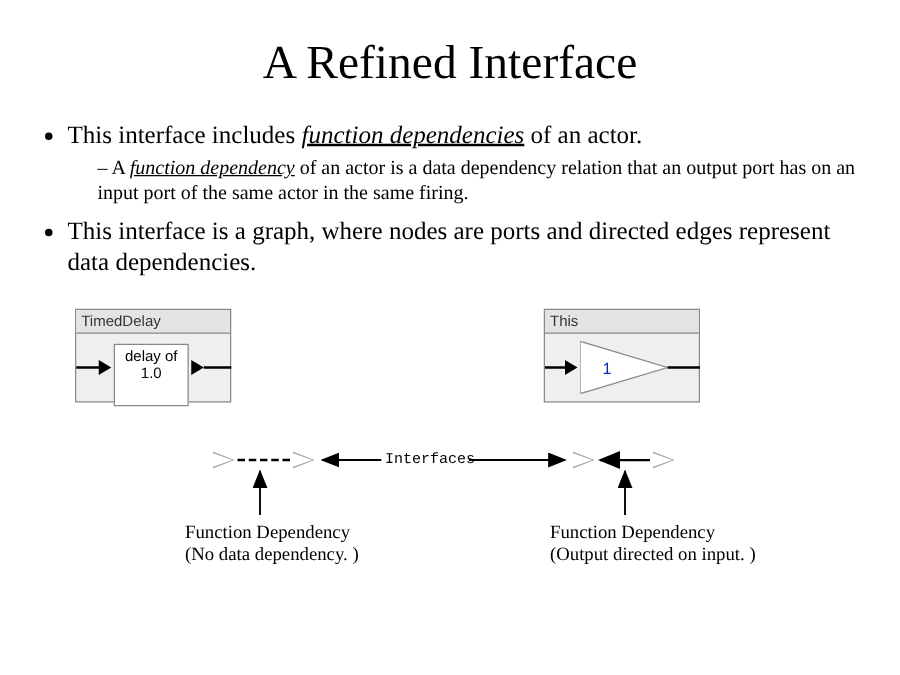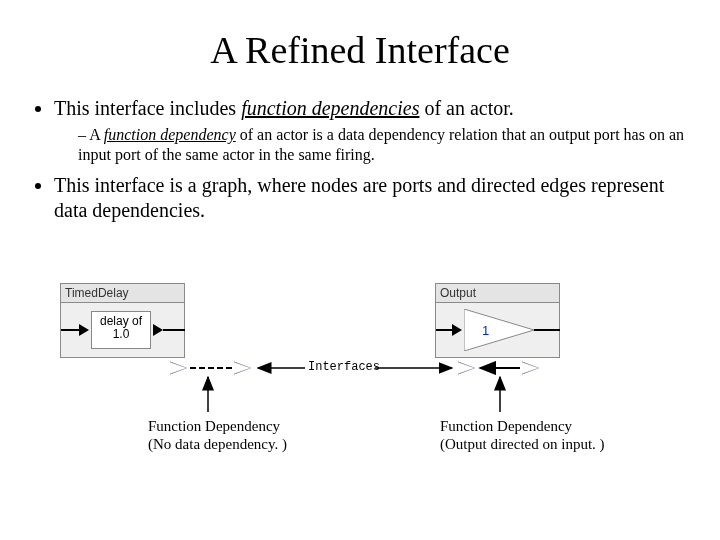--- a/index.html
+++ b/index.html
@@ -48,21 +48,20 @@
     position: relative;
     width: 660px;
     height: 250px;
     margin: 24px auto 0 auto;
   }
   .box {
     position: absolute;
     border: 1px solid #8a8a8a;
     background: #efefef;
     box-sizing: border-box;
-    margin-top: 36px;
   }
   .box-title {
     background: #e4e4e4;
     border-bottom: 1px solid #8a8a8a;
     font-family: Arial, sans-serif;
     font-size: 12px;
     padding: 2px 4px;
     color: #333;
   }
   .box-body {
@@ -159,31 +158,31 @@
     <li>This interface is a graph, where nodes are ports and directed edges represent data dependencies.</li>
   </ul>
 
   <div class="diagram-area">
 
     <div class="box" style="left:30px; top:0; width:125px;">
       <div class="box-title">TimedDelay</div>
       <div class="box-body">
         <div class="stem" style="left:0; top:26px; width:20px;"></div>
         <div class="port tri-in" style="left:18px; top:21px;"></div>
-        <div class="inner" style="left:30px; top:8px; width:60px; height:38px;">
+        <div class="inner" style="left:30px; top:8px; width:60px; height:50px;">
           <div>delay of</div>
           <div class="val">1.0</div>
         </div>
         <div class="port tri-out" style="left:92px; top:21px;"></div>
         <div class="stem" style="left:102px; top:26px; width:22px;"></div>
       </div>
     </div>
 
     <div class="box" style="left:405px; top:0; width:125px;">
-      <div class="box-title">Output</div>
+      <div class="box-title">This</div>
       <div class="box-body">
         <div class="stem" style="left:0; top:26px; width:18px;"></div>
         <div class="port tri-in" style="left:16px; top:21px;"></div>
 
         <svg style="position:absolute; left:28px; top:6px;" width="70" height="42">
           <polygon points="0,0 70,21 0,42" fill="#fff" stroke="#888" stroke-width="1"></polygon>
           <text x="18" y="26" font-family="Arial" font-size="13" fill="#0030c0">1</text>
         </svg>
         <div class="stem" style="left:98px; top:26px; width:26px;"></div>
       </div>

